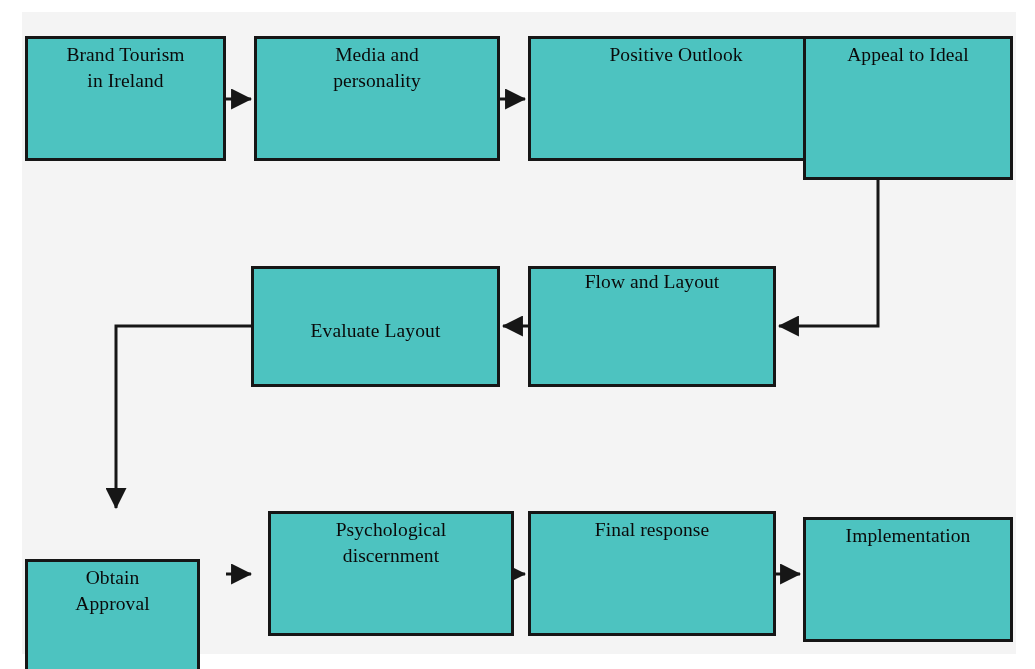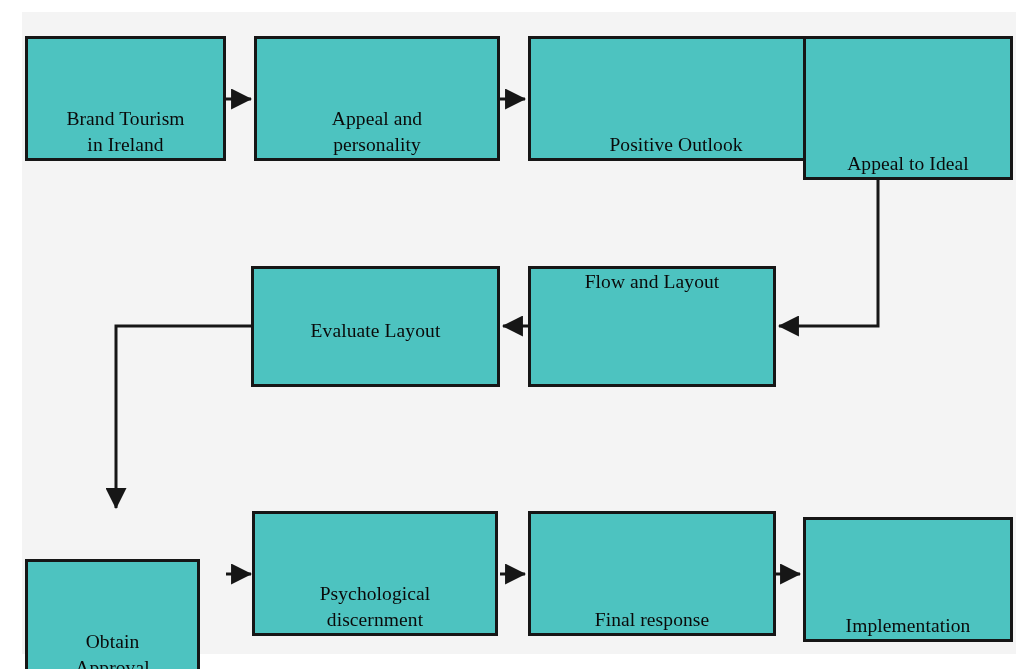--- a/index.html
+++ b/index.html
@@ -35,21 +35,21 @@
     width: 1035px;
     height: 669px;
   }
   .node {
     position: absolute;
     box-sizing: border-box;
     background: #4dc3c0;
     border: 3px solid #161616;
     display: flex;
     justify-content: center;
-    align-items: flex-end;
+    align-items: flex-start;
     text-align: center;
     padding-top: 3px;
     z-index: 2;
   }
   .node .node-label {
     display: block;
     font-size: 19.5px;
     line-height: 1.33;
     color: #0a0a0a;
     letter-spacing: 0.1px;
@@ -87,21 +87,21 @@
       <line x1="776" y1="574" x2="800" y2="574" marker-end="url(#arrowhead)"></line>
     </g>
   </svg>
 
   <div class="node" style="left:25px; top:36px; width:201px; height:125px;">
     <span class="node-label">Brand Tourism
 in Ireland</span>
   </div>
 
   <div class="node" style="left:254px; top:36px; width:246px; height:125px;">
-    <span class="node-label">Appeal and
+    <span class="node-label">Media and
 personality</span>
   </div>
 
   <div class="node" style="left:528px; top:36px; width:296px; height:125px;">
     <span class="node-label">Positive Outlook</span>
   </div>
 
   <div class="node" style="left:803px; top:36px; width:210px; height:144px;">
     <span class="node-label">Appeal to Ideal</span>
   </div>
@@ -112,21 +112,21 @@
 
   <div class="node" style="left:528px; top:266px; width:248px; height:121px; align-items:flex-start; padding-top:0;">
     <span class="node-label">Flow and Layout</span>
   </div>
 
   <div class="node" style="left:25px; top:511px; width:175px; height:125px;margin-top:48px;">
     <span class="node-label">Obtain
 Approval</span>
   </div>
 
-  <div class="node" style="left:252px; top:511px; width:246px; height:125px;">
+  <div class="node" style="left:268px; top:511px; width:246px; height:125px;">
     <span class="node-label">Psychological
 discernment</span>
   </div>
 
   <div class="node" style="left:528px; top:511px; width:248px; height:125px;">
     <span class="node-label">Final response</span>
   </div>
 
   <div class="node" style="left:803px; top:517px; width:210px; height:125px;">
     <span class="node-label">Implementation</span>

